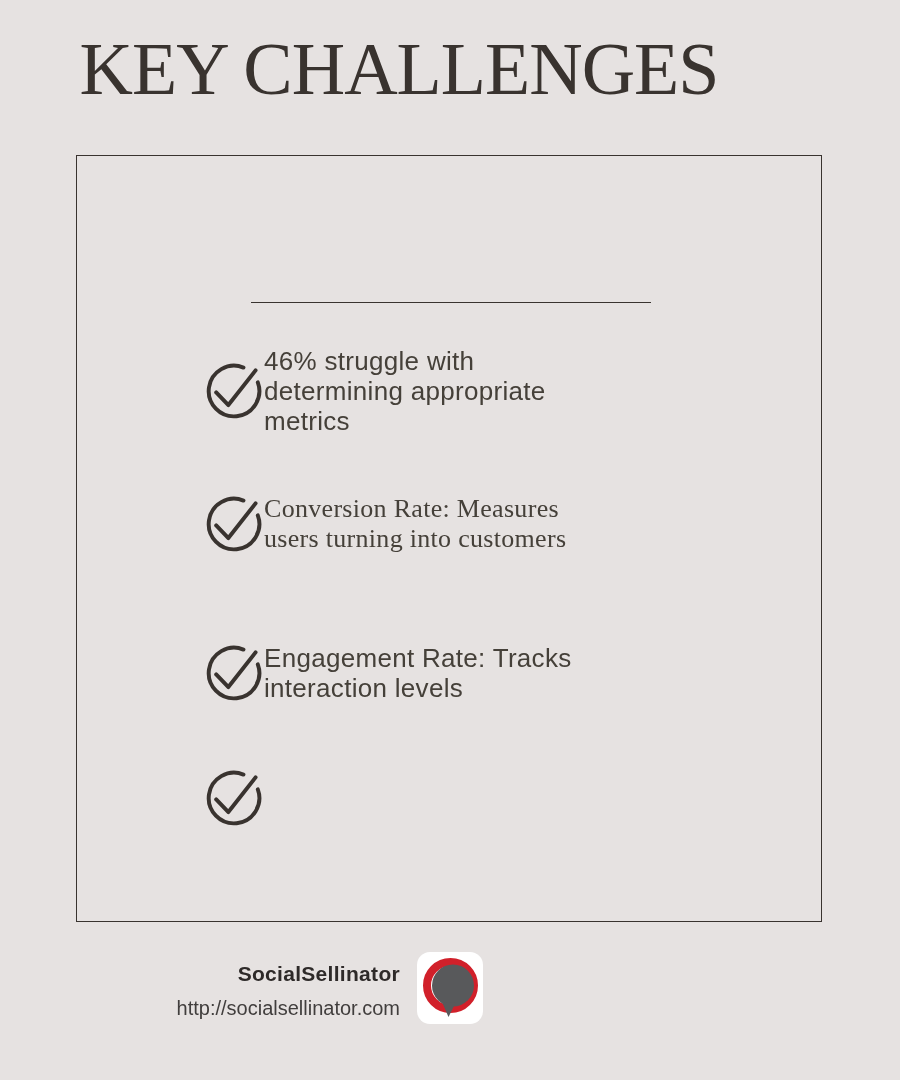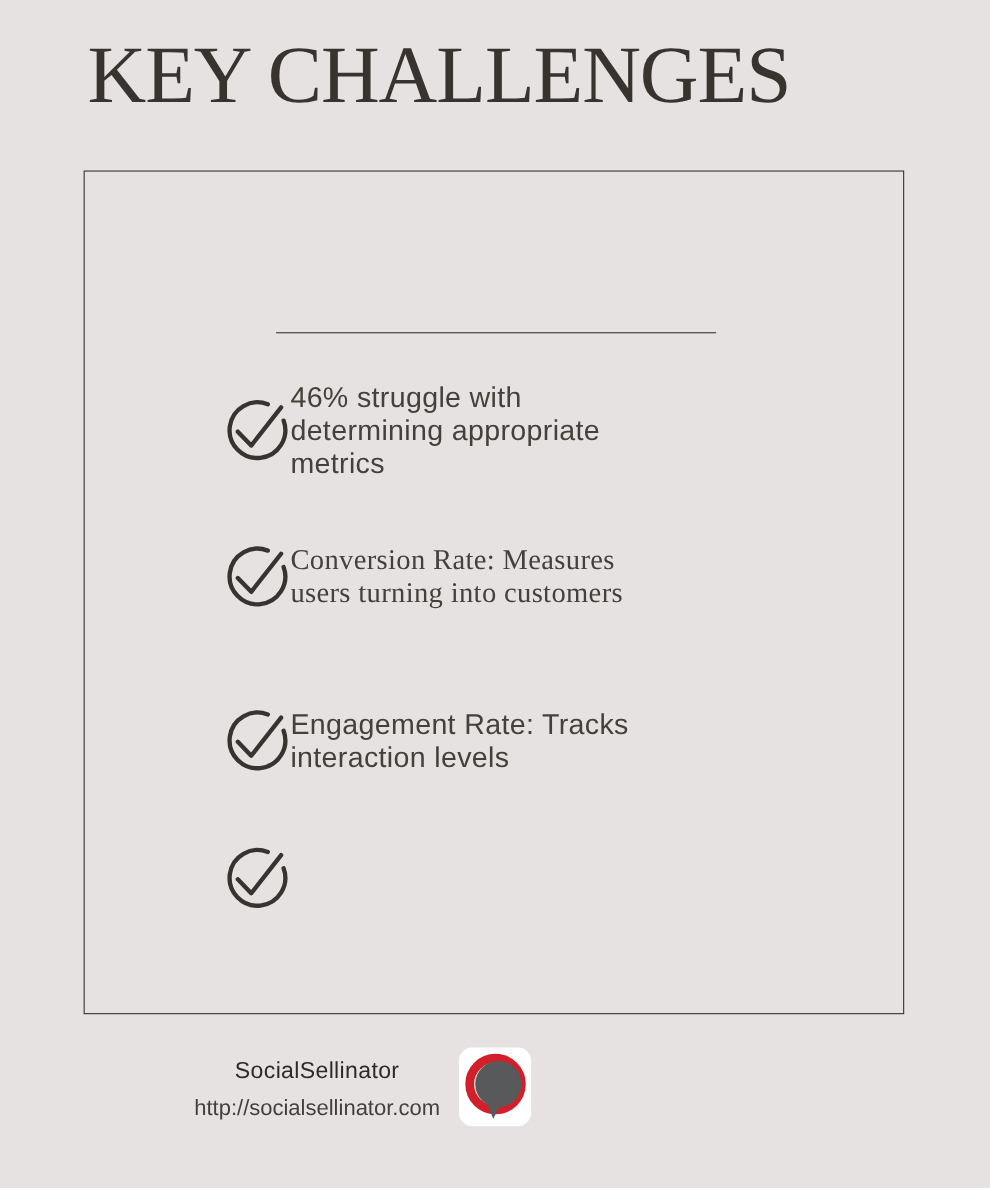--- a/index.html
+++ b/index.html
@@ -65,24 +65,23 @@
     letter-spacing: 0.3px;
     color: var(--text);
     white-space: pre-line;
   }
 
   .footer-text {
     position: absolute; top: 961px; right: 500px;
     text-align: right;
   }
   .brand-name {
-    font-size: 21px; line-height: 26px; font-weight: normal;
+    font-size: 21px; line-height: 26px; font-weight: bold;
     letter-spacing: 0.3px;
     color: var(--footer-ink);
-    text-align: center;
   }
   .brand-url {
     margin-top: 9px;
     font-size: 20px; line-height: 24px;
     color: var(--footer-url);
     text-align: right;
   }
 
   .logo {
     position: absolute; left: 417px; top: 952px;

